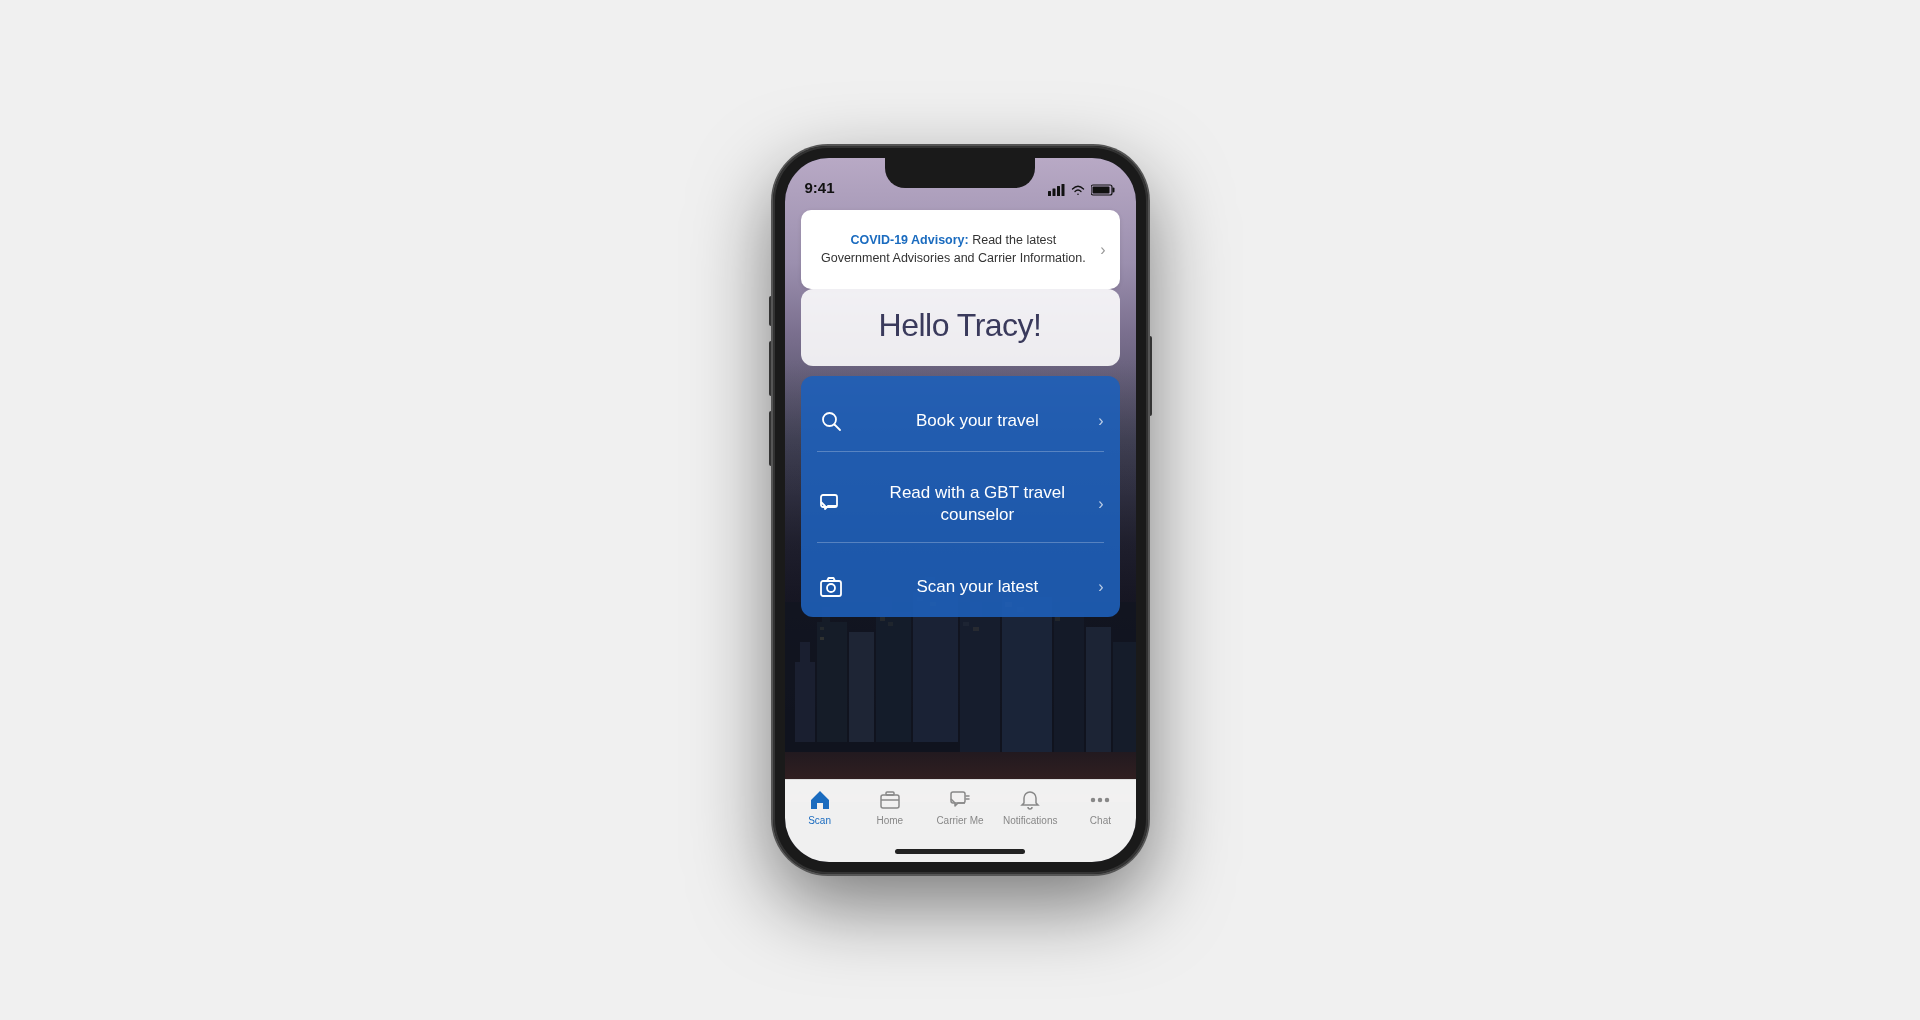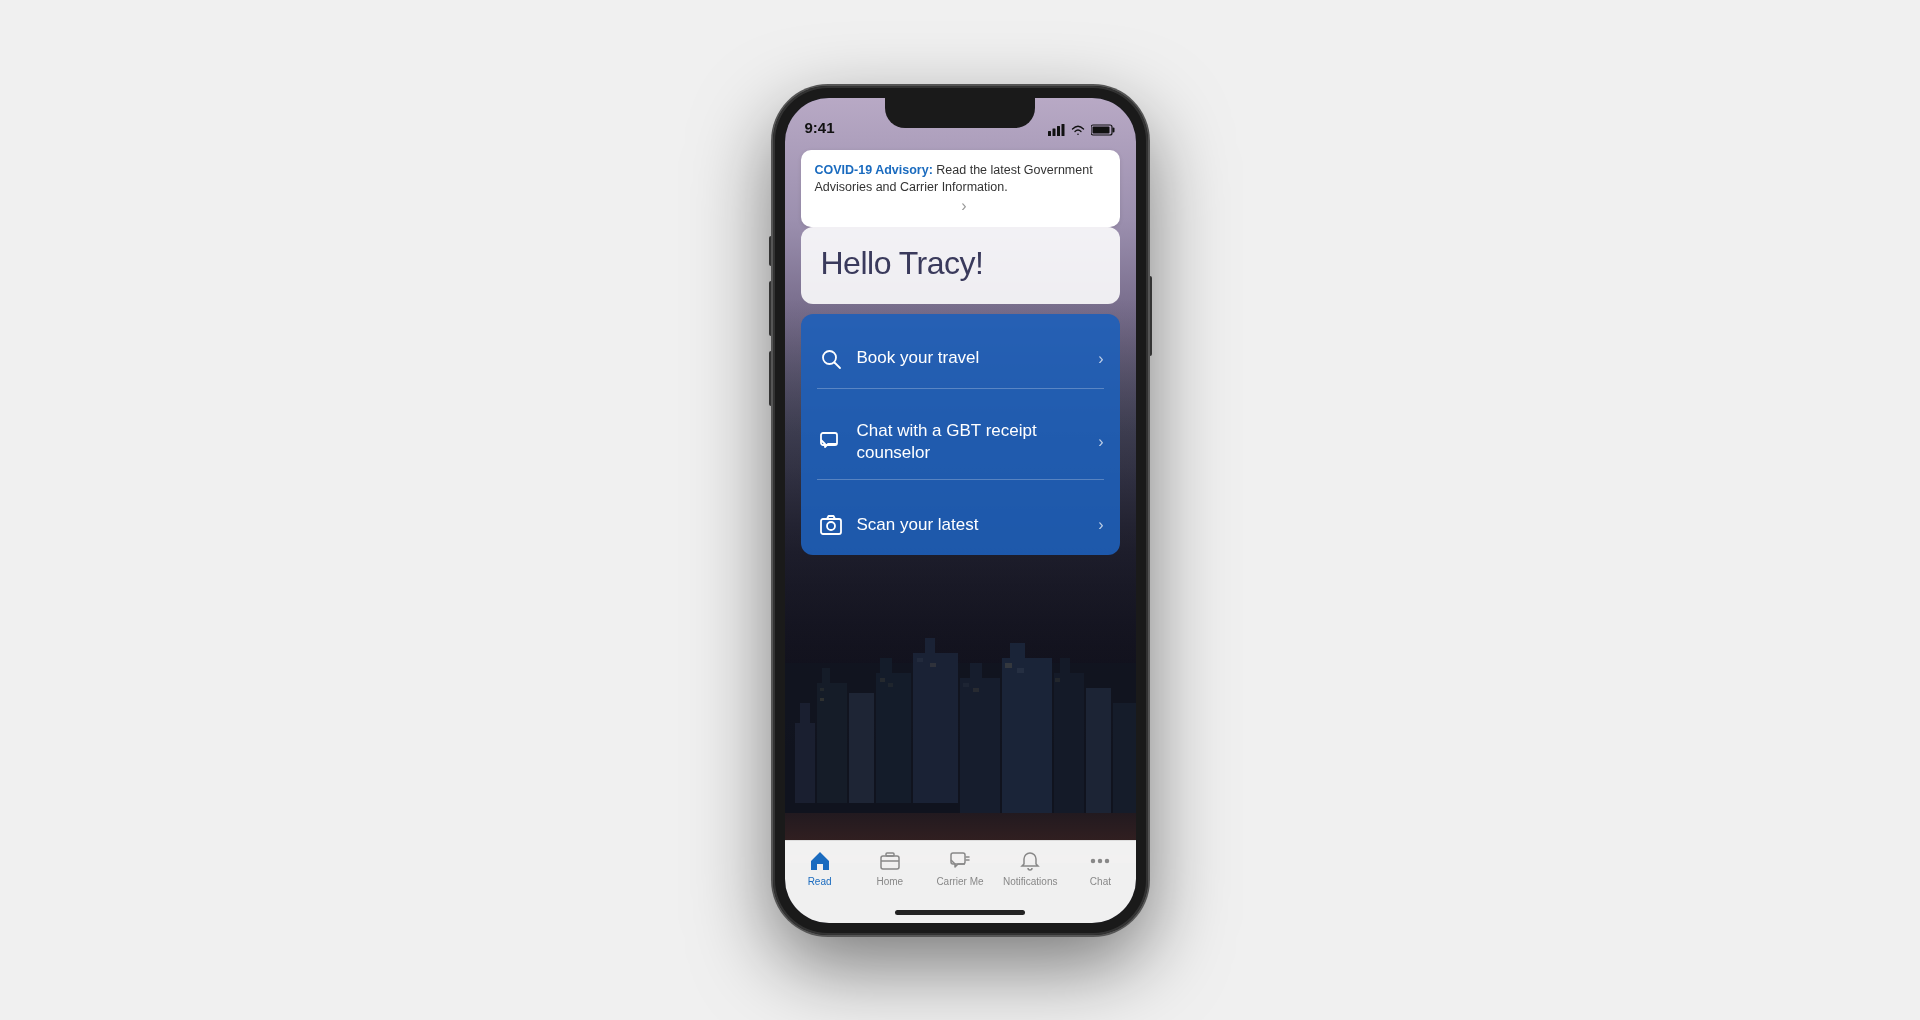--- a/index.html
+++ b/index.html
@@ -9,21 +9,22 @@
       justify-content: center;
       align-items: center;
       width: 1920px;
       height: 1020px;
       font-family: -apple-system, BlinkMacSystemFont, 'Helvetica Neue', sans-serif;
     }
 
     .phone-wrapper {
       position: relative;
       width: 375px;
-      height: 849px;
+      height: 728px;
+      text-align: center;
     }
 
     
     .phone-shell {
       position: absolute;
       inset: 0;
       background: #1a1a1a;
       border-radius: 55px;
       box-shadow:
         0 0 0 2px #555,
@@ -140,26 +141,25 @@
       height: calc(100% - 44px);
       display: flex;
       flex-direction: column;
     }
 
     
     .covid-banner {
       margin: 8px 16px 0;
       background: white;
       border-radius: 10px;
-      padding: 12px 14px;
+      padding: 22px 14px;
       display: flex;
       align-items: center;
       justify-content: space-between;
       box-shadow: 0 1px 4px rgba(0,0,0,0.1);
-      flex-direction: column;
     }
 
     .covid-banner-text {
       flex: 1;
       font-size: 12.5px;
       line-height: 1.4;
       color: #333;
     }
 
     .covid-banner-text .bold-label {
@@ -463,21 +463,21 @@
           <span class="action-item-arrow">›</span>
         </div>
 
         <div class="action-item">
           <div class="action-item-icon">
             <svg viewBox="0 0 24 24" xmlns="http://www.w3.org/2000/svg">
               <rect x="2" y="3" width="16" height="12" rx="2" stroke="white" stroke-width="1.8" fill="none"></rect>
               <polyline points="2,10 6,14 6,17 9,14 18,14" stroke="white" stroke-width="1.8" fill="none" stroke-linejoin="round"></polyline>
             </svg>
           </div>
-          <span class="action-item-label">Chat with a GBT receipt counselor</span>
+          <span class="action-item-label">Read with a GBT travel counselor</span>
           <span class="action-item-arrow">›</span>
         </div>
 
         <div class="action-item">
           <div class="action-item-icon">
             <svg viewBox="0 0 24 24" xmlns="http://www.w3.org/2000/svg">
               <rect x="2" y="6" width="20" height="15" rx="2" stroke="white" stroke-width="1.8" fill="none"></rect>
               <circle cx="12" cy="13" r="4" stroke="white" stroke-width="1.8" fill="none"></circle>
               <path d="M8 6 l1.5-3 h5 l1.5 3" stroke="white" stroke-width="1.8" fill="none" stroke-linejoin="round"></path>
             </svg>
@@ -489,21 +489,21 @@
       </div>
 
     </div>
 
     <div class="tab-bar">
 
       <div class="tab-item active">
         <svg viewBox="0 0 24 24" xmlns="http://www.w3.org/2000/svg" style="fill:#1a6bbf;">
           <path d="M3 12 L12 3 L21 12 L21 21 L15 21 L15 15 L9 15 L9 21 L3 21 Z"></path>
         </svg>
-        <span class="tab-item-label">Read</span>
+        <span class="tab-item-label">Scan</span>
       </div>
 
       <div class="tab-item">
         <svg viewBox="0 0 24 24" xmlns="http://www.w3.org/2000/svg">
           <rect x="3" y="7" width="18" height="13" rx="2" stroke="#888" stroke-width="1.5"></rect>
           <rect x="8" y="4" width="8" height="3" rx="1" stroke="#888" stroke-width="1.5"></rect>
           <line x1="3" y1="12" x2="21" y2="12" stroke="#888" stroke-width="1.5"></line>
         </svg>
         <span class="tab-item-label">Home</span>
       </div>

